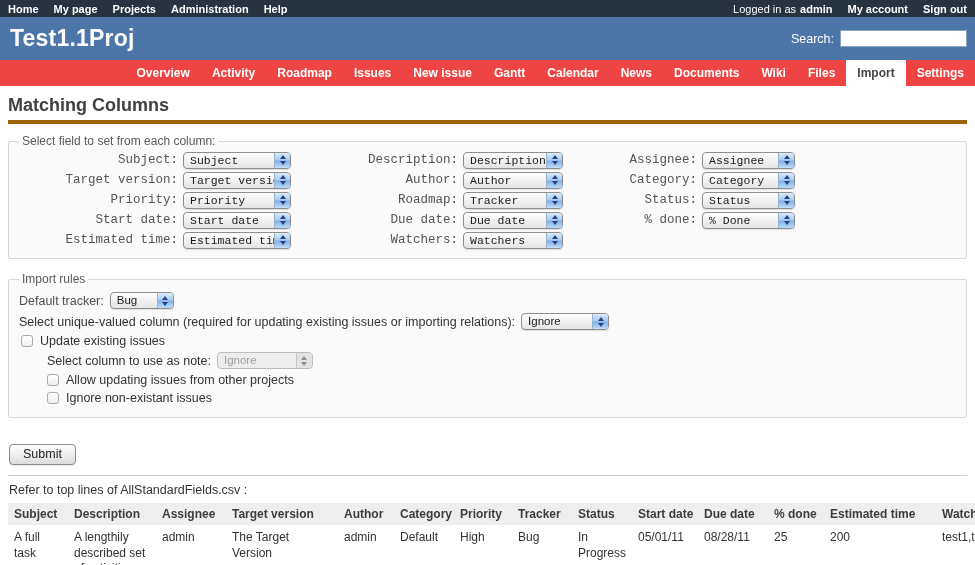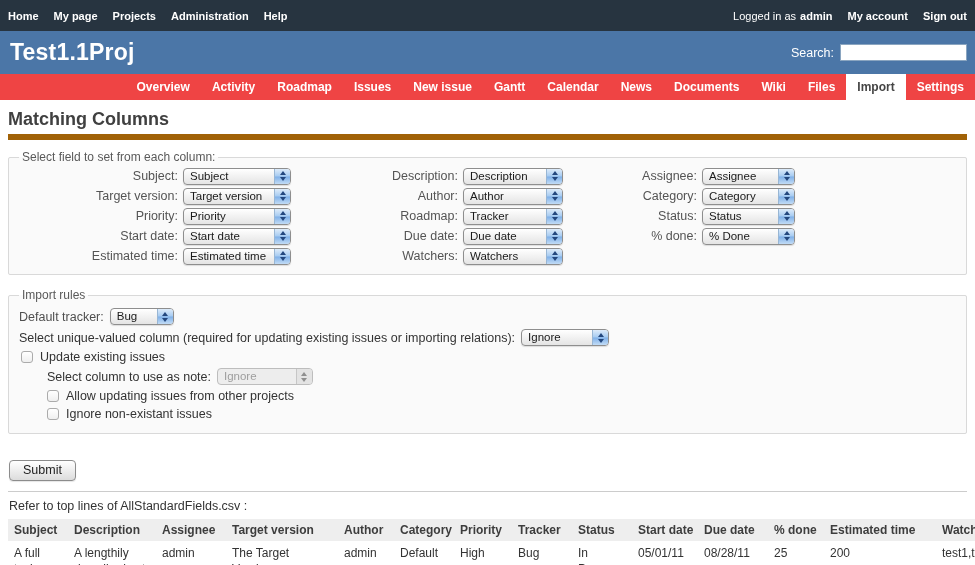--- a/index.html
+++ b/index.html
@@ -4,21 +4,21 @@
 <style>
   * { box-sizing: border-box; }
   html,body { margin:0; padding:0; }
   body {
     width:975px; height:565px; overflow:hidden; background:#fff;
     font-family:"Liberation Sans", sans-serif; font-size:12px; color:#333;
   }
 
   
   .topmenu {
-    background:#273440; color:#fff; height:31px;
+    background:#273440; color:#fff; height:17px;
     display:flex; justify-content:space-between; align-items:center;
     padding:0 8px; font-size:11px; font-weight:bold;
   }
   .topmenu .grp { display:flex; align-items:center; gap:15px; }
   .topmenu .plain { font-weight:normal; }
   .topmenu .logged { display:flex; gap:4px; }
   .topmenu a { color:#fff; text-decoration:none; cursor:pointer; }
 
   
   .header {
@@ -42,30 +42,30 @@
   .tab {
     color:#fff; font-weight:bold; font-size:12px;
     padding:6px 11px 0 11px; cursor:pointer; white-space:nowrap;
   }
   .tab.active { background:#fff; color:#454545; }
 
   
   .content { padding:6px 8px 0 8px; }
   h2.pagehead {
     margin:3px 0 10px 0; font-size:18px; font-weight:bold; color:#404040;
-    border-bottom:6px solid #a16207; padding-bottom:4px;
+    border-bottom:4px solid #a16207; padding-bottom:4px;
   }
 
   fieldset {
     border:1px solid #d9d9d9; background:#fafafa; border-radius:2px;
     margin:0 0 13px 0; padding:2px 10px 8px 10px;
   }
   legend { font-size:12px; color:#5a5a5a; padding:0 3px; }
 
-  .fields-grid { display:grid; grid-template-columns:272px 272px 272px; }
+  .fields-grid { display:grid; grid-template-columns:272px 272px 272px;font-family:Liberation Mono, monospace; }
   .field { display:flex; justify-content:flex-end; align-items:center; height:20px; }
   .field label { color:#545454; font-size:12.5px; margin-right:5px; white-space:nowrap; }
   .col3 .field { padding-right:40px; }
 
   
   .sel {
     display:inline-flex; align-items:stretch; height:17px;
     border:1px solid #8e8e8e; border-radius:4px;
     background:linear-gradient(#ffffff,#e4e4e4);
     box-shadow:0 1px 1px rgba(0,0,0,.12); cursor:pointer; flex:none;

